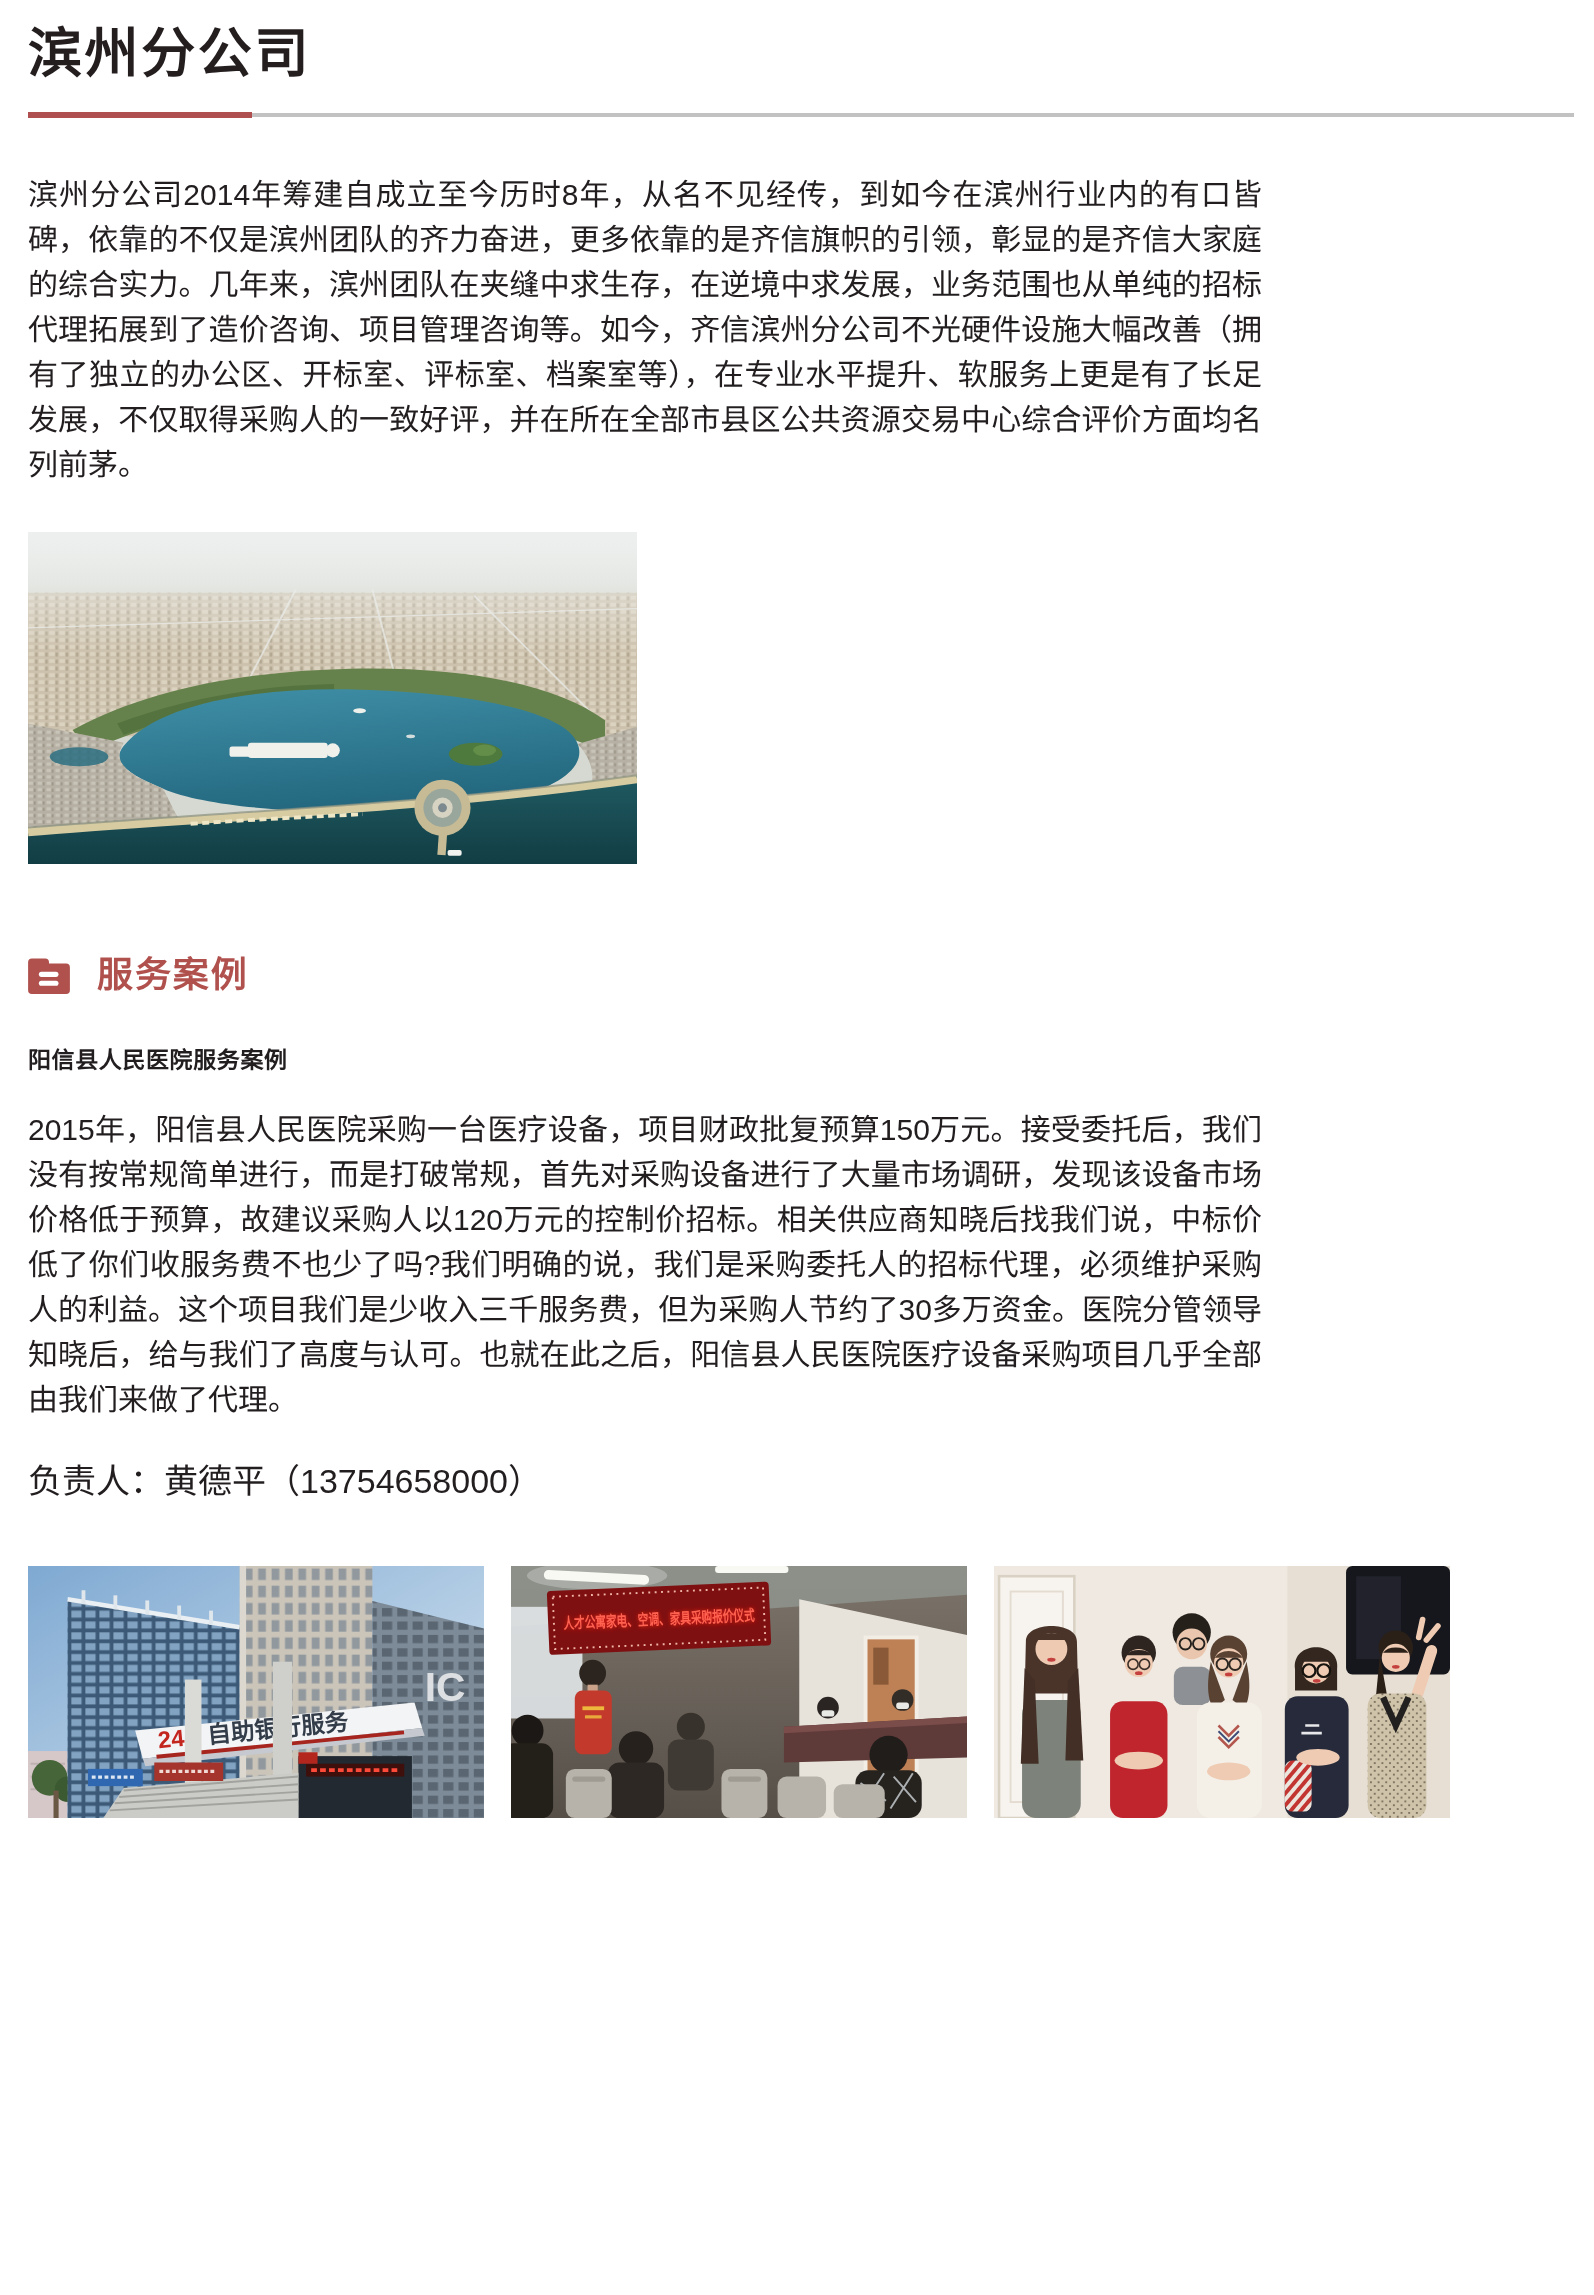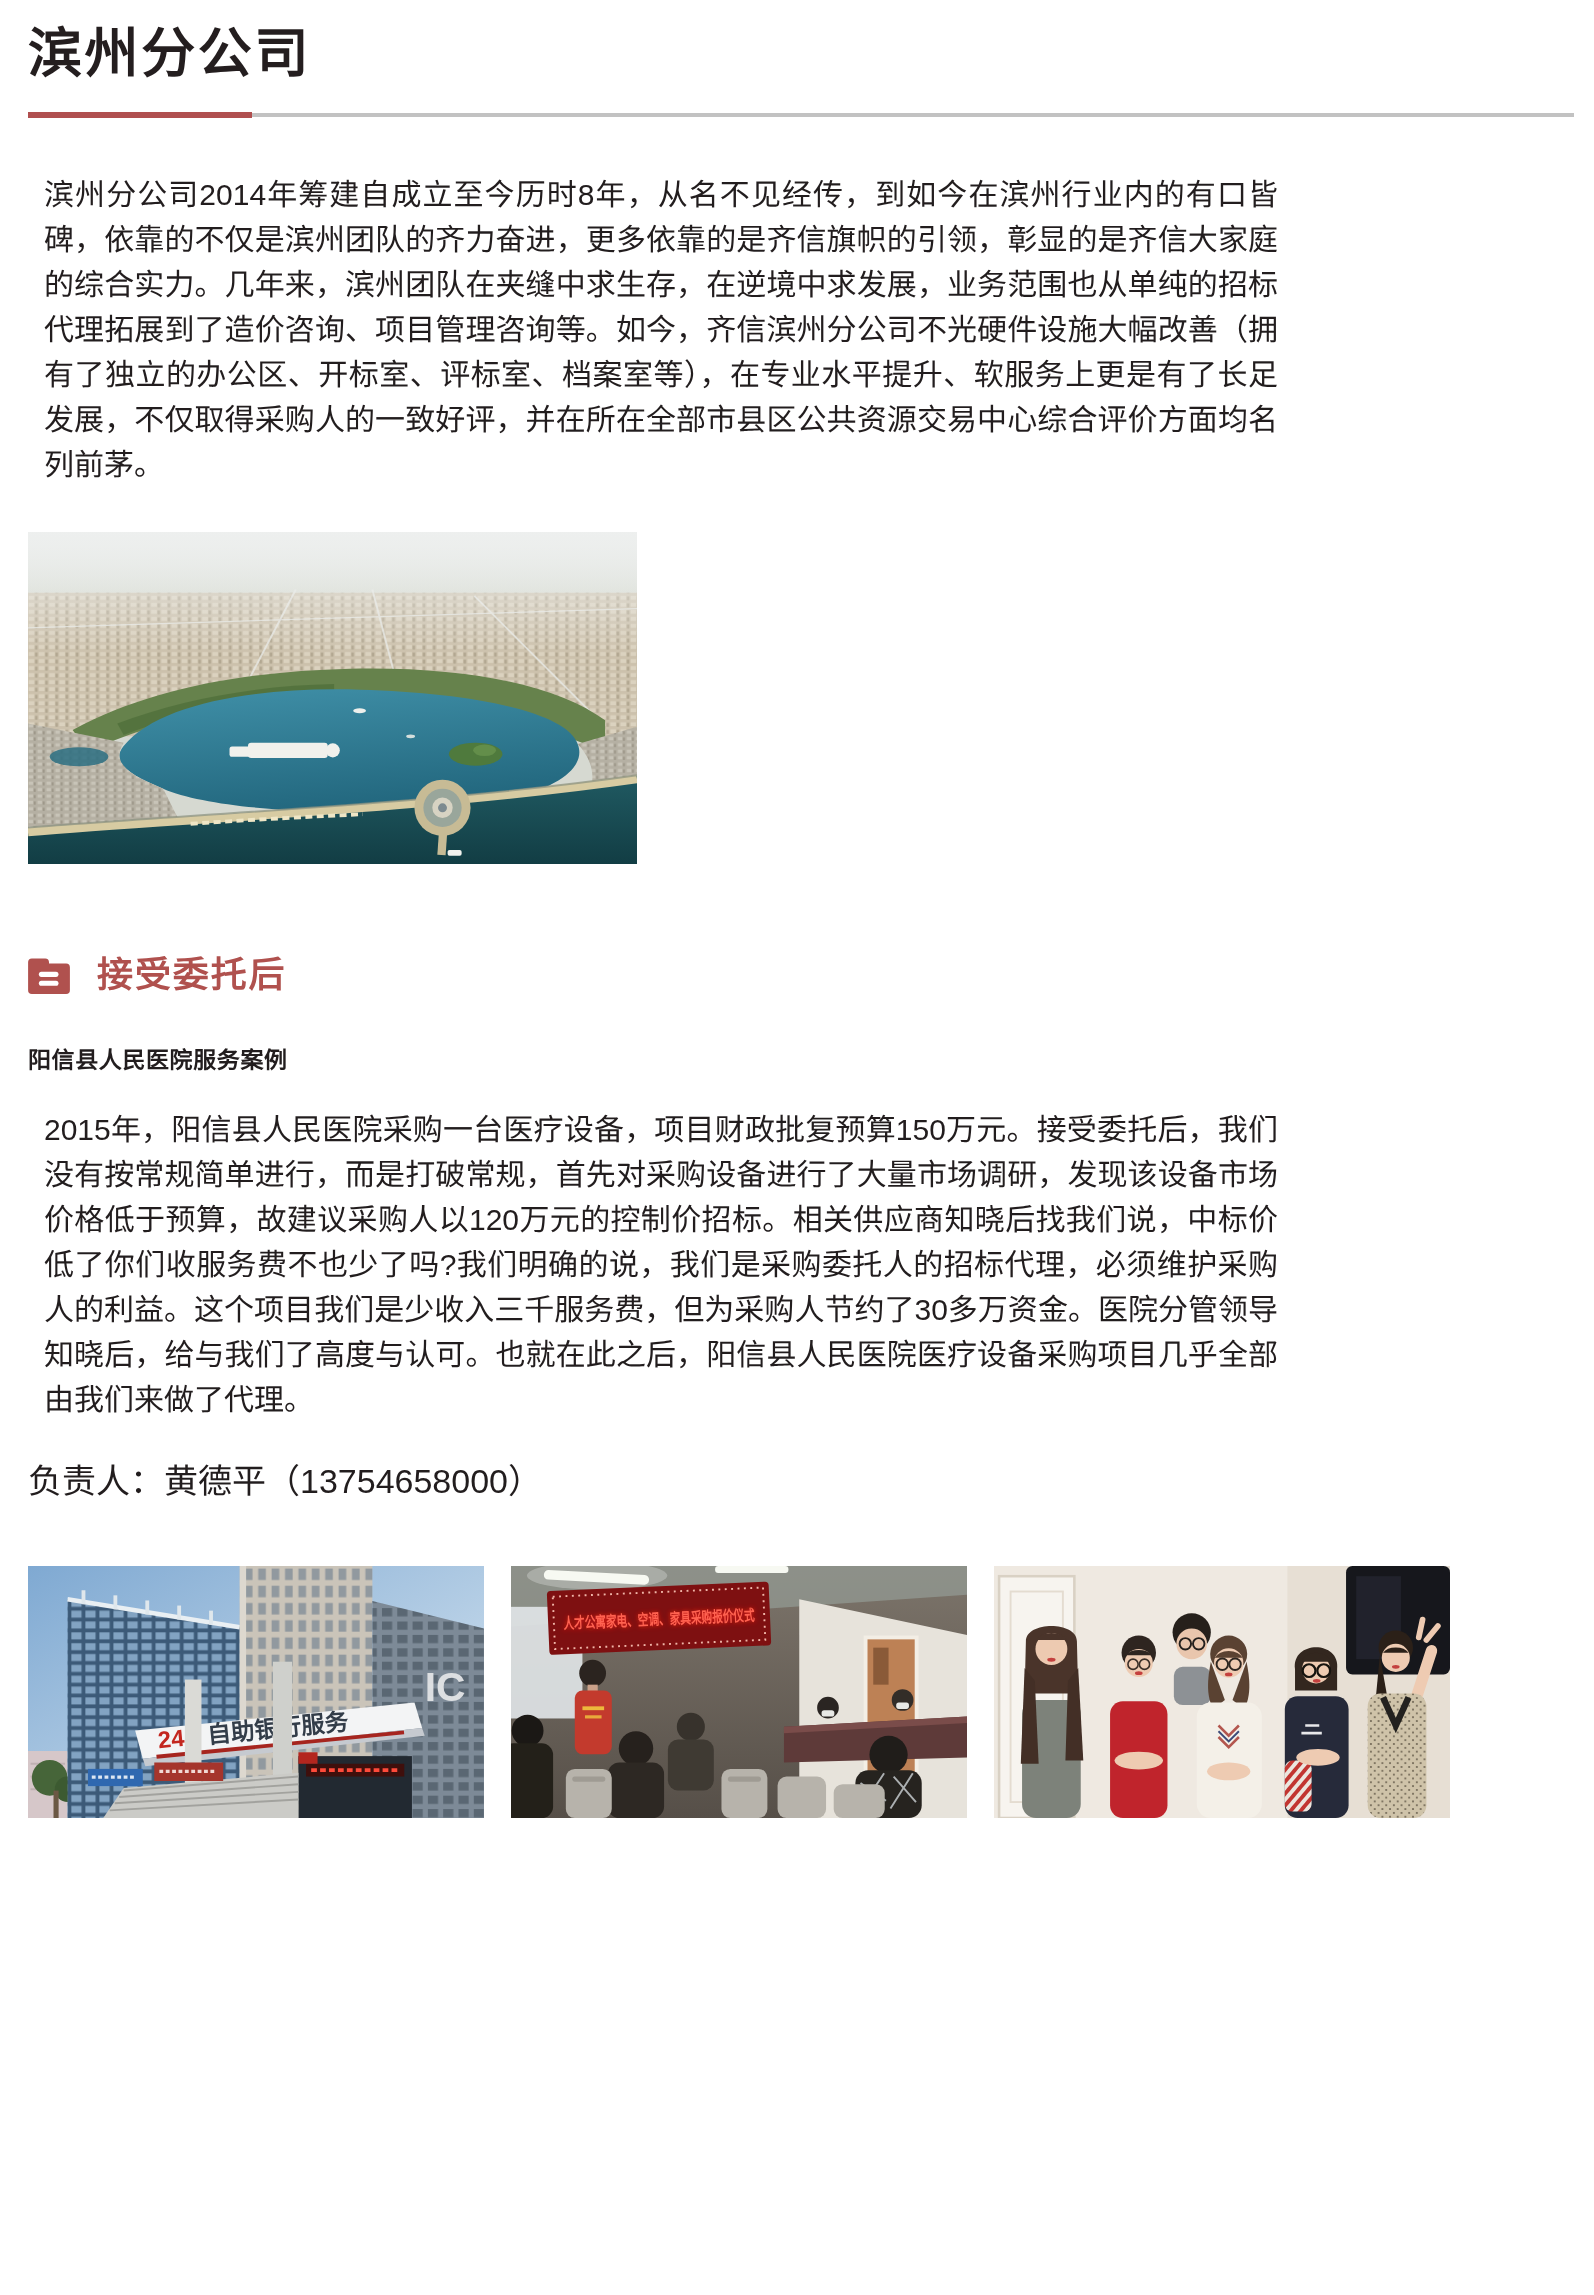--- a/index.html
+++ b/index.html
@@ -9,21 +9,21 @@
     color:#221d1e;
   }
   .page{padding:22px 24px 0 28px;}
   h1.page-title{
     margin:0;font-size:54px;font-weight:700;color:#241e1f;letter-spacing:2.6px;line-height:1.15;
   }
   .divider{margin-top:28px;width:1546px;display:flex;align-items:center;}
   .divider .seg-red{width:224px;height:6.4px;background:#b04f4f;flex:none;}
   .divider .seg-gray{flex:1;height:3.8px;background:#c2c2c2;}
   p.body-text{
-    width:1234px;margin:16px;font-size:30px;line-height:45px;
+    width:1234px;margin:0;font-size:30px;line-height:45px;
     text-align:justify;color:#221d1e;
   }
   p.intro{margin-top:54px;}
   figure{margin:0;padding:0;}
   figure.aerial{margin-top:45px;width:609px;height:332px;overflow:hidden;}
   figure.aerial svg,figure.photo svg{display:block;width:100%;height:100%;}
   .section-head{display:flex;align-items:center;margin-top:91px;}
   .section-head.contact{margin-top:61px;}
   .section-head .icon{flex:none;display:block;}
   .section-head .icon.folder{width:42px;height:38px;}
@@ -123,21 +123,21 @@
   </figure>
 
   <div class="section-head">
     <span class="icon folder">
       <svg viewBox="0 0 66 60" width="42" height="38">
         <path d="M6,4 h21 a6,6 0 0 1 6,6 v2 h27 a6,6 0 0 1 6,6 v36 a6,6 0 0 1 -6,6 H6 a6,6 0 0 1 -6,-6 V10 a6,6 0 0 1 6,-6 Z" fill="#b0514e"></path>
         <rect x="17" y="25" width="31" height="8" rx="4" fill="#ffffff"></rect>
         <rect x="17" y="39" width="31" height="8" rx="4" fill="#ffffff"></rect>
       </svg>
     </span>
-    <h2>接受委托后</h2>
+    <h2>服务案例</h2>
   </div>
 
   <h3 class="case-subhead">阳信县人民医院服务案例</h3>
 
   <p class="body-text case-body">2015年，阳信县人民医院采购一台医疗设备，项目财政批复预算150万元。接受委托后，我们没有按常规简单进行，而是打破常规，首先对采购设备进行了大量市场调研，发现该设备市场价格低于预算，故建议采购人以120万元的控制价招标。相关供应商知晓后找我们说，中标价低了你们收服务费不也少了吗?我们明确的说，我们是采购委托人的招标代理，必须维护采购人的利益。这个项目我们是少收入三千服务费，但为采购人节约了30多万资金。医院分管领导知晓后，给与我们了高度与认可。也就在此之后，阳信县人民医院医疗设备采购项目几乎全部由我们来做了代理。</p>
 
 
   <p class="contact-line first">负责人：黄德平（13754658000）</p>
 
   <div class="photo-row">

